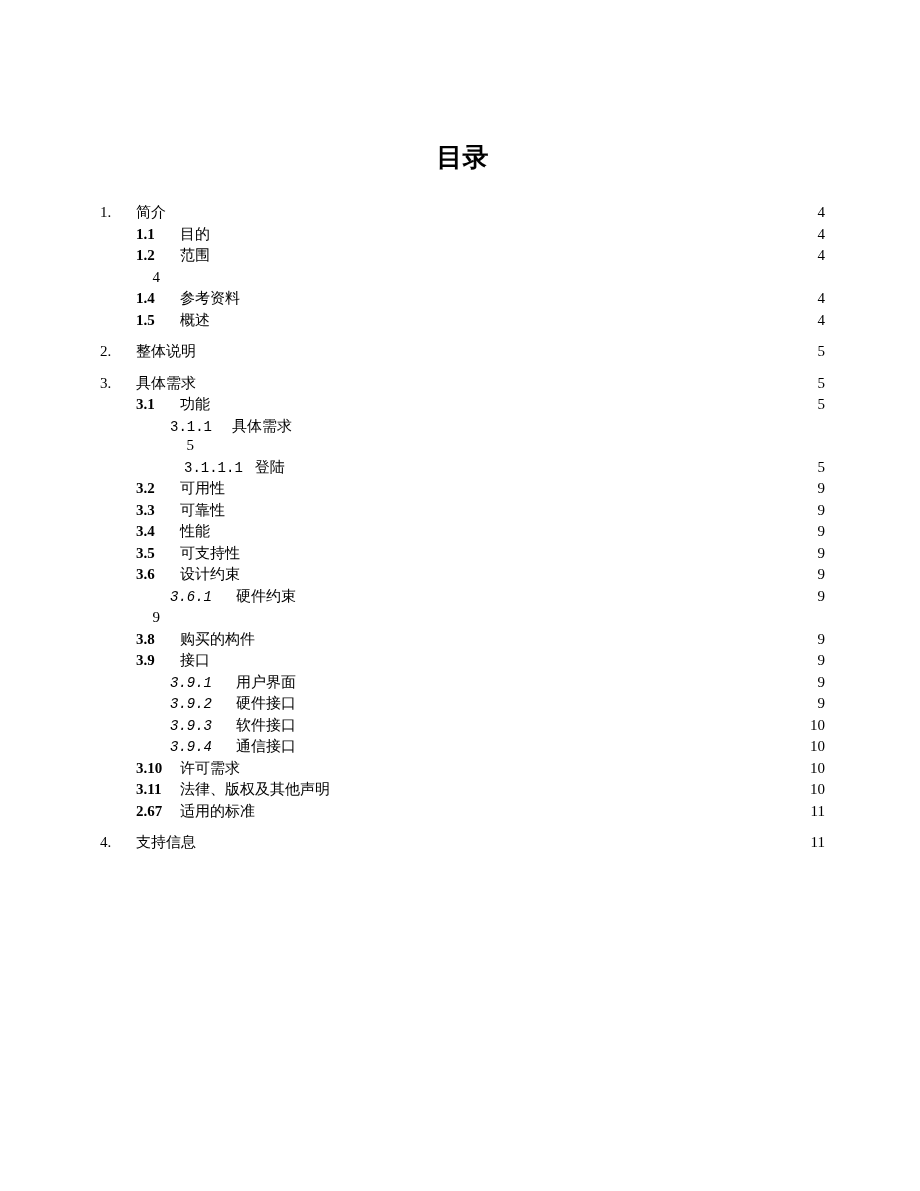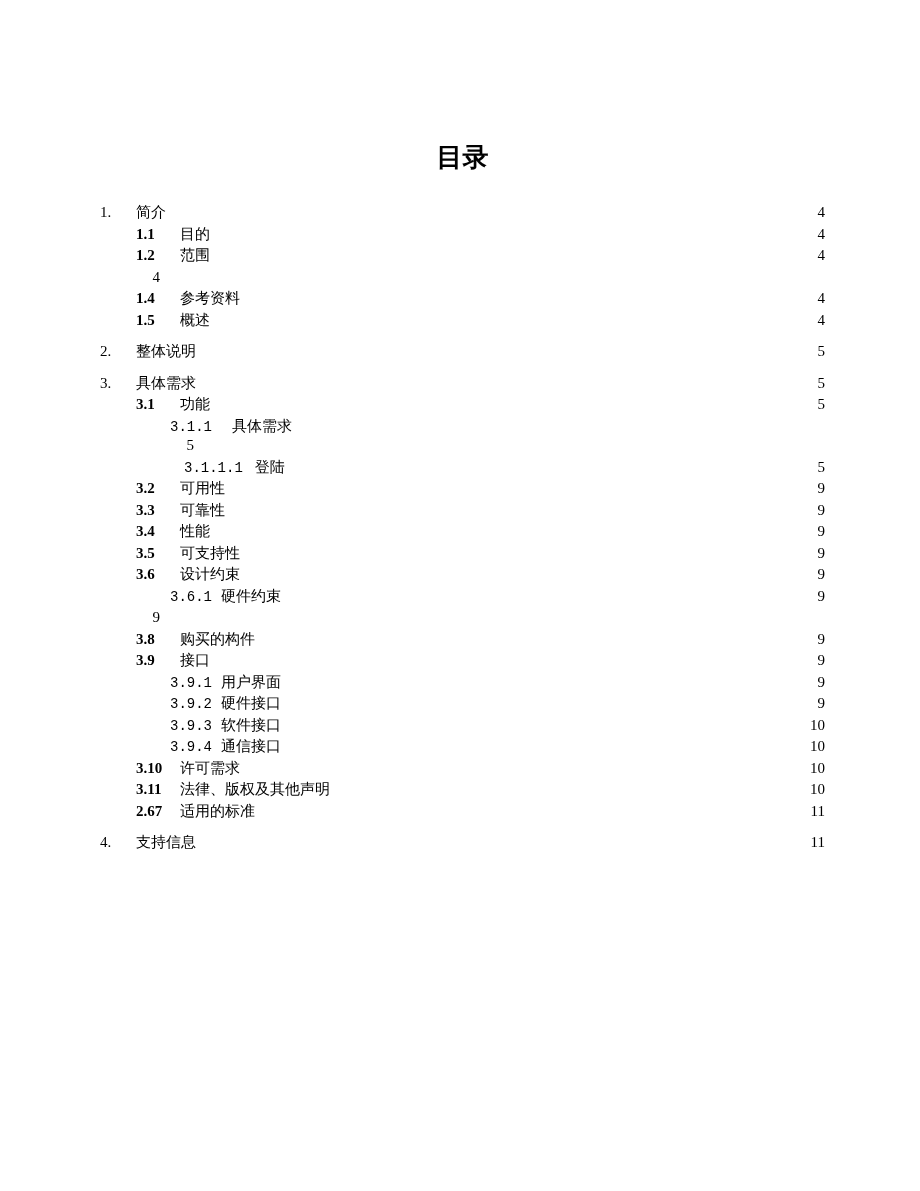--- a/index.html
+++ b/index.html
@@ -33,21 +33,21 @@
     .txt { display: inline-block; }
     .page { font-size: 15px; text-align: right; min-width: 24px; }
     .indent0 .num { width: 36px; }
     .indent1 { padding-left: 36px; }
     .indent1 .num { width: 44px; font-weight: bold; }
     .indent2 { padding-left: 70px; flex-direction: column; }
     .indent2 .num { width: 62px; }
     .indent3 { padding-left: 84px; }
     .indent3 .num { width: auto; margin-right: 12px; }
     .indent3b { padding-left: 70px; }
-    .indent3b .num { width: auto; margin-right: 9px; }
+    .indent3b .num { width: auto; margin-right: 24px; font-style: italic; }
     .mono { font-family: "Courier New", monospace; font-size: 14px; }
   </style>
 </head>
 <body>
 
 <h1 class="title">目录</h1>
 
 <div class="toc" id="toc">
     <div class="row indent0 top">
       <span class="left">

